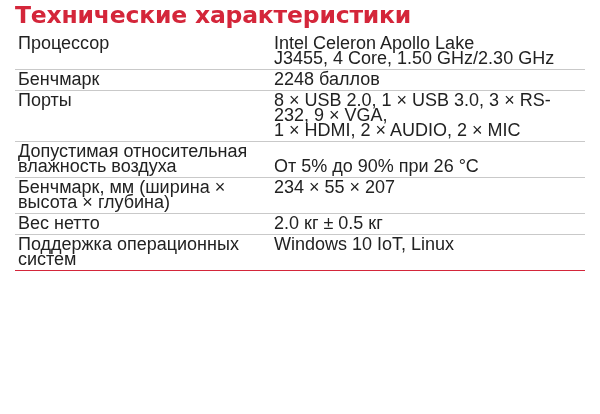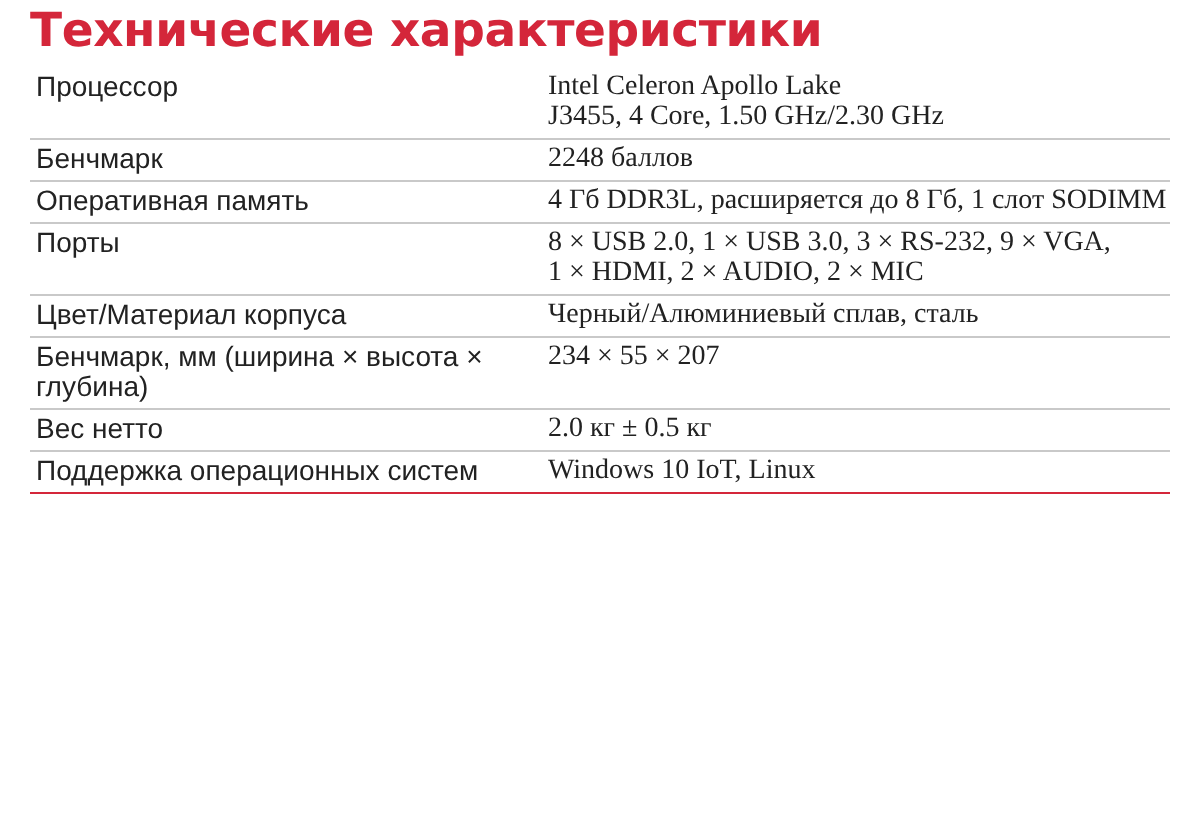--- a/index.html
+++ b/index.html
@@ -1,21 +1,21 @@
 <!DOCTYPE html>
 <html><head>
 <meta charset="utf-8">
 <style>
   html, body { margin:0; padding:0; background:#ffffff; }
   body { width:600px; height:414px; overflow:hidden; font-family:"Liberation Sans", sans-serif; color:#222222; }
   h1 { margin:0; position:absolute; left:15px; top:1px; font-family:"DejaVu Sans", sans-serif; font-weight:bold; font-size:23.5px; letter-spacing:-0.2px; color:#d4263a; white-space:nowrap; }
   table { position:absolute; left:15px; top:34px; width:570px; border-collapse:collapse; }
-  td { font-size:14px; line-height:15px; vertical-align:top; padding:2px 0 3px 3px; border-bottom:1px solid #c9c9c9; color:#222222; }
+  td { font-size:18px; line-height:15px; vertical-align:top; padding:2px 0 3px 3px; border-bottom:1px solid #c9c9c9; color:#222222; }
   td.k { width:255px; }
-  td.v { padding-left:1px;font-family:Liberation Serif, serif; }
+  td.v { padding-left:1px; }
   tr.last td { border-bottom:1.5px solid #d4263a; }
   tr.bottom-label td.v { vertical-align:bottom; }
 </style>
 </head>
 <body>
 
 <h1>Технические характеристики</h1>
 
 <table>
   <tbody>
@@ -24,33 +24,32 @@
       <td class="v">
           <div>Intel Celeron Apollo Lake</div>
           <div>J3455, 4 Core, 1.50 GHz/2.30 GHz</div>
         </td>
     </tr>
     <tr>
       <td class="k">Бенчмарк</td>
       <td class="v">2248 баллов</td>
     </tr>
     <tr>
-      <td class="k">Оперативная память</td>
-      <td class="v">4 Гб DDR3L, расширяется до 8 Гб, 1 слот SODIMM</td>
-    </tr>
-    <tr>
       <td class="k">Порты</td>
       <td class="v">
           <div>8 × USB 2.0, 1 × USB 3.0, 3 × RS-232, 9 × VGA,</div>
           <div>1 × HDMI, 2 × AUDIO, 2 × MIC</div>
         </td>
     </tr>
-    <tr>
-      <td class="k">Цвет/Материал корпуса</td>
-      <td class="v">Черный/Алюминиевый сплав, сталь</td>
+    <tr class="bottom-label">
+      <td class="k">
+          <div>Допустимая относительная</div>
+          <div>влажность воздуха</div>
+        </td>
+      <td class="v">От 5% до 90% при 26 °C</td>
     </tr>
     <tr>
       <td class="k">Бенчмарк, мм (ширина × высота × глубина)</td>
       <td class="v">234 × 55 × 207</td>
     </tr>
     <tr>
       <td class="k">Вес нетто</td>
       <td class="v">2.0 кг ± 0.5 кг</td>
     </tr>
     <tr class="last">

